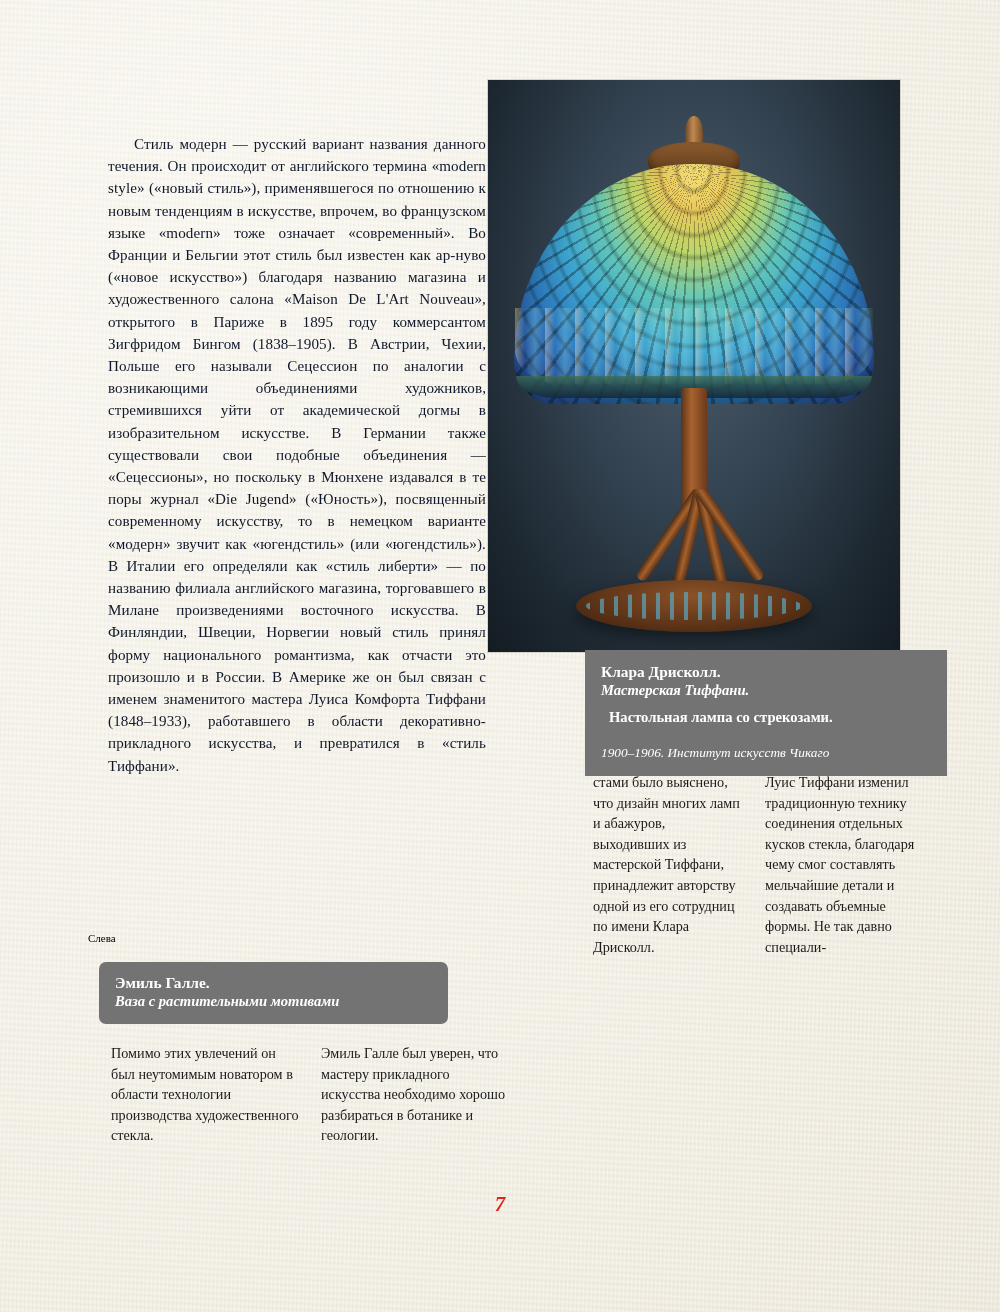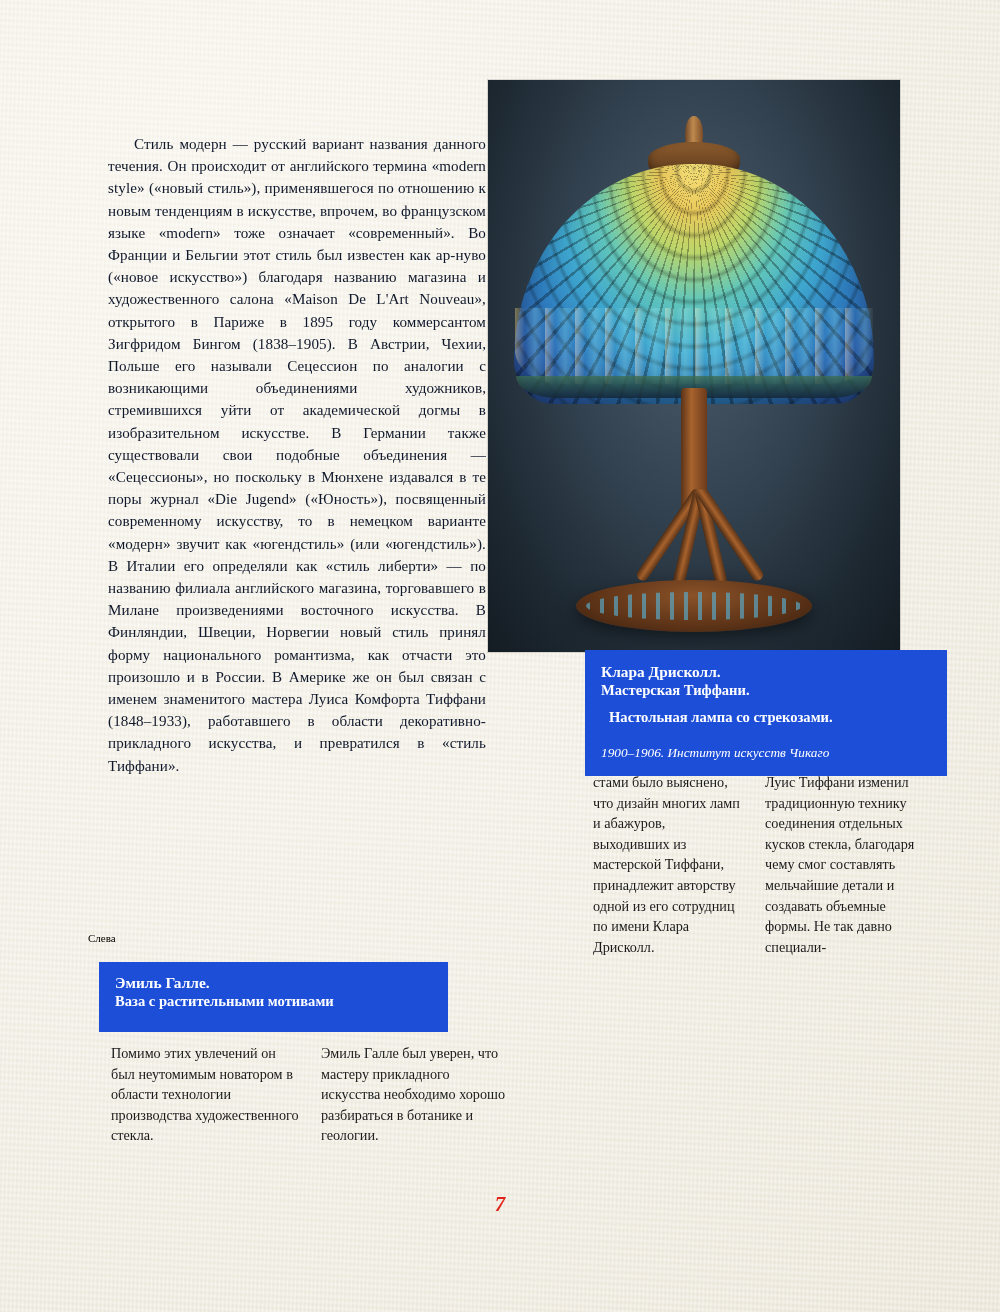--- a/index.html
+++ b/index.html
@@ -192,46 +192,48 @@
     margin-left: -108px;
     border-radius: 50%;
     background:
       repeating-linear-gradient(90deg, rgba(90,170,200,0.9) 0px, rgba(90,170,200,0.9) 4px, rgba(0,0,0,0) 4px, rgba(0,0,0,0) 14px);
     opacity: 0.75;
   }
 
   
   .caption-box {
     position: absolute;
-    background: #1d4ed8;
+    background: #737373;
     color: #ffffff;
   }
   .caption-lamp {
     left: 585px;
     top: 650px;
     width: 330px;
     padding: 12px 16px 14px 16px;
   }
   .caption-vase {
     left: 99px;
     top: 962px;
     width: 317px;
-    padding: 11px 16px 21px 16px;
+    padding: 11px 16px 13px 16px;
+    border-radius: 7px;
   }
   .cap-line1 {
     font-size: 15.4px;
     font-weight: bold;
     line-height: 19px;
     margin: 0;
   }
   .cap-line2 {
     font-size: 14.6px;
     font-weight: bold;
     line-height: 19px;
     margin: 0;
+    font-style: italic;
   }
   .cap-line3 {
     font-size: 14.6px;
     font-weight: bold;
     line-height: 19px;
     margin: 8px;
   }
   .cap-italic {
     font-size: 13.3px;
     font-style: italic;

